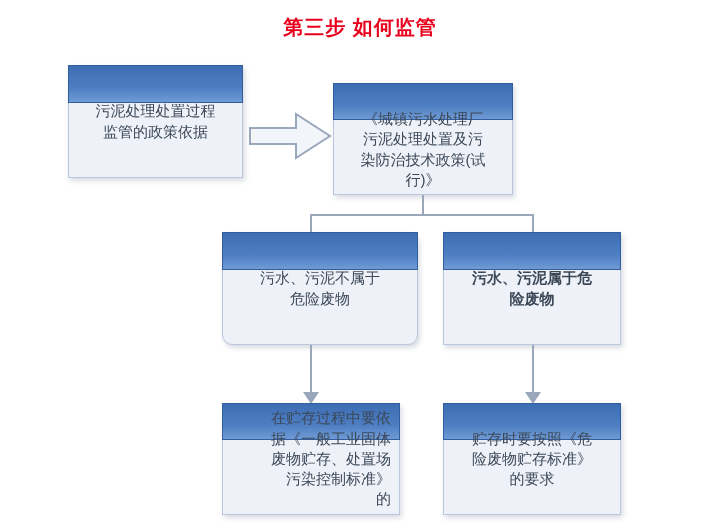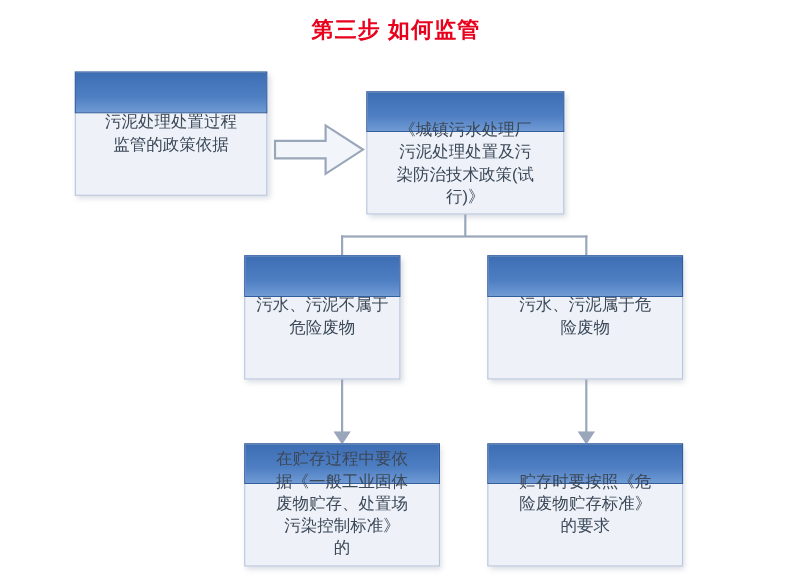--- a/index.html
+++ b/index.html
@@ -99,45 +99,45 @@
 污泥处理处置及污
 染防治技术政策(试
 行)》</span>
   </div>
 
   <div class="line vline" style="left:422px; top:195px; height:20px;"></div>
   <div class="line hline" style="left:310px; top:214px; width:224px;"></div>
   <div class="line vline" style="left:310px; top:214px; height:22px;"></div>
   <div class="line vline" style="left:532px; top:214px; height:22px;"></div>
 
-  <div class="node" style="left:222px; top:232px; width:142px; height:113px;">
+  <div class="node" style="left:222px; top:232px; width:196px; height:113px;border-radius:10px;">
     <span class="txt">污水、污泥不属于
 危险废物</span>
   </div>
 
-  <div class="node" style="left:443px; top:232px; width:178px; height:113px;">
+  <div class="node" style="left:443px; top:232px; width:178px; height:113px;font-weight:bold;">
     <span class="txt">污水、污泥属于危
 险废物</span>
   </div>
 
   <div class="line vline" style="left:310px; top:345px; height:52px;"></div>
   <div class="arrowhead" style="left:303px; top:392px; width:16px; height:12px;">
     <svg width="16" height="12" viewBox="0 0 16 12">
       <polygon points="8,12 0,0 16,0" fill="#9aa7bb"></polygon>
     </svg>
   </div>
 
   <div class="line vline" style="left:532px; top:345px; height:52px;"></div>
   <div class="arrowhead" style="left:525px; top:392px; width:16px; height:12px;">
     <svg width="16" height="12" viewBox="0 0 16 12">
       <polygon points="8,12 0,0 16,0" fill="#9aa7bb"></polygon>
     </svg>
   </div>
 
-  <div class="node" style="left:222px; top:403px; width:178px; height:112px;">
+  <div class="node" style="left:222px; top:403px; width:178px; height:112px;text-align:right;">
     <span class="txt">在贮存过程中要依
 据《一般工业固体
 废物贮存、处置场
 污染控制标准》
 的</span>
   </div>
 
   <div class="node" style="left:443px; top:403px; width:178px; height:112px;">
     <span class="txt">贮存时要按照《危
 险废物贮存标准》

